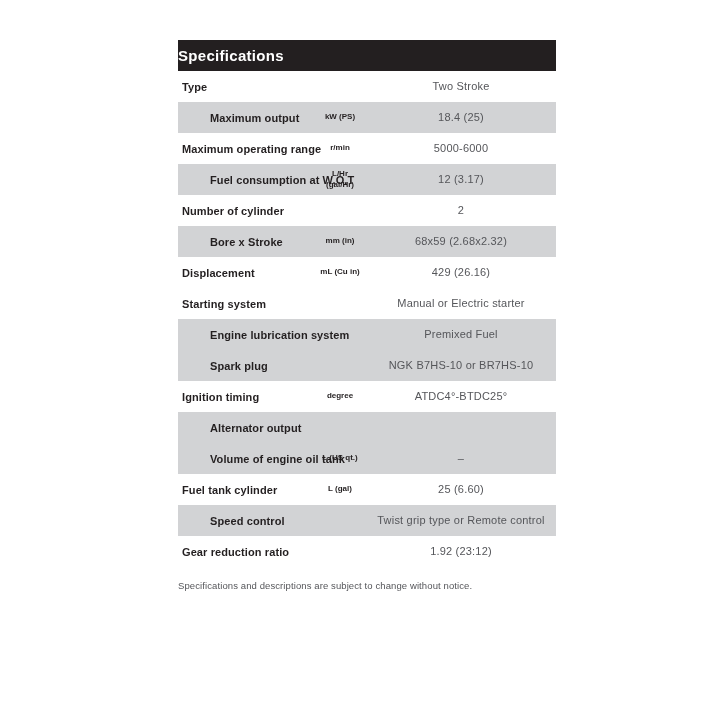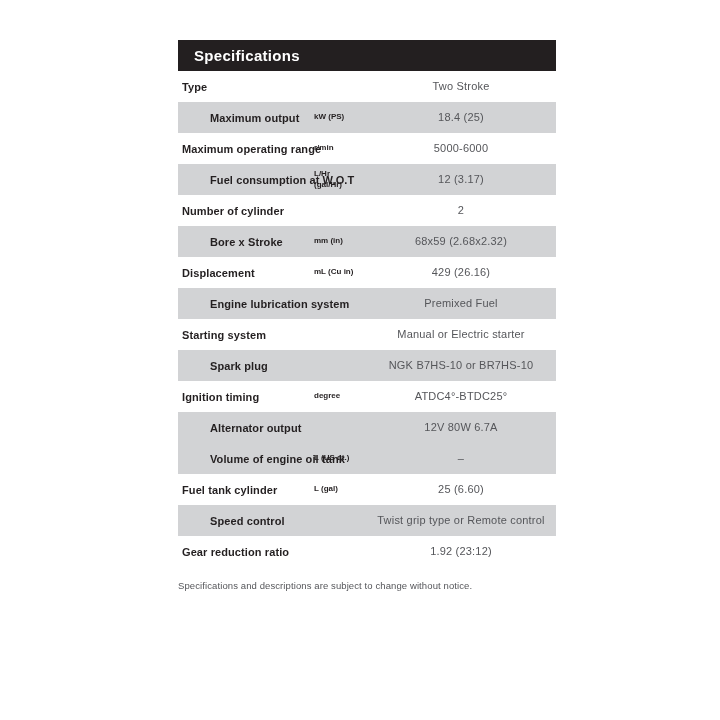--- a/index.html
+++ b/index.html
@@ -14,21 +14,21 @@
     left: 178px;
     top: 40px;
     width: 378px;
   }
   .spec-header {
     background: #231f20;
     color: #ffffff;
     height: 31px;
     display: flex;
     align-items: center;
-    padding-left: 16px;
+    padding-left: 0;
     font-size: 15px;
     font-weight: bold;
     letter-spacing: 0.3px;
   }
   .spec-row {
     display: flex;
     align-items: center;
     height: 31px;
     padding-left: 4px;
     background: #ffffff;
@@ -46,21 +46,21 @@
     letter-spacing: 0.1px;
     white-space: nowrap;
     overflow: visible;
   }
   .spec-unit {
     width: 52px;
     flex: none;
     font-size: 8px;
     font-weight: bold;
     color: #231f20;
-    text-align: left;
+    text-align: center;
     white-space: pre;
     line-height: 1.3;
   }
   .spec-value {
     width: 190px;
     flex: none;
     font-size: 11px;
     font-weight: 400;
     color: #55565a;
     text-align: center;
@@ -112,44 +112,43 @@
       <div class="spec-row shaded">
         <span class="spec-label">Bore x Stroke</span>
         <span class="spec-unit">mm (in)</span>
         <span class="spec-value">68x59 (2.68x2.32)</span>
       </div>
       <div class="spec-row">
         <span class="spec-label">Displacement</span>
         <span class="spec-unit">mL (Cu in)</span>
         <span class="spec-value">429 (26.16)</span>
       </div>
+      <div class="spec-row">
+        <span class="spec-label">Starting system</span>
+        <span class="spec-unit"></span>
+        <span class="spec-value">Manual or Electric starter</span>
+      </div>
       <div class="spec-row shaded">
         <span class="spec-label">Engine lubrication system</span>
         <span class="spec-unit"></span>
         <span class="spec-value">Premixed Fuel</span>
-      </div>
-      <div class="spec-row">
-        <span class="spec-label">Starting system</span>
-        <span class="spec-unit"></span>
-        <span class="spec-value">Manual or Electric starter</span>
       </div>
       <div class="spec-row shaded">
         <span class="spec-label">Spark plug</span>
         <span class="spec-unit"></span>
         <span class="spec-value">NGK B7HS-10 or BR7HS-10</span>
       </div>
       <div class="spec-row">
         <span class="spec-label">Ignition timing</span>
         <span class="spec-unit">degree</span>
         <span class="spec-value">ATDC4°-BTDC25°</span>
       </div>
       <div class="spec-row shaded">
         <span class="spec-label">Alternator output</span>
         <span class="spec-unit"></span>
-        <span class="spec-value">12V 80W 6.7A</span>
       </div>
       <div class="spec-row shaded">
         <span class="spec-label">Volume of engine oil tank</span>
         <span class="spec-unit">L (US qt.)</span>
         <span class="spec-value">–</span>
       </div>
       <div class="spec-row">
         <span class="spec-label">Fuel tank cylinder</span>
         <span class="spec-unit">L (gal)</span>
         <span class="spec-value">25 (6.60)</span>

